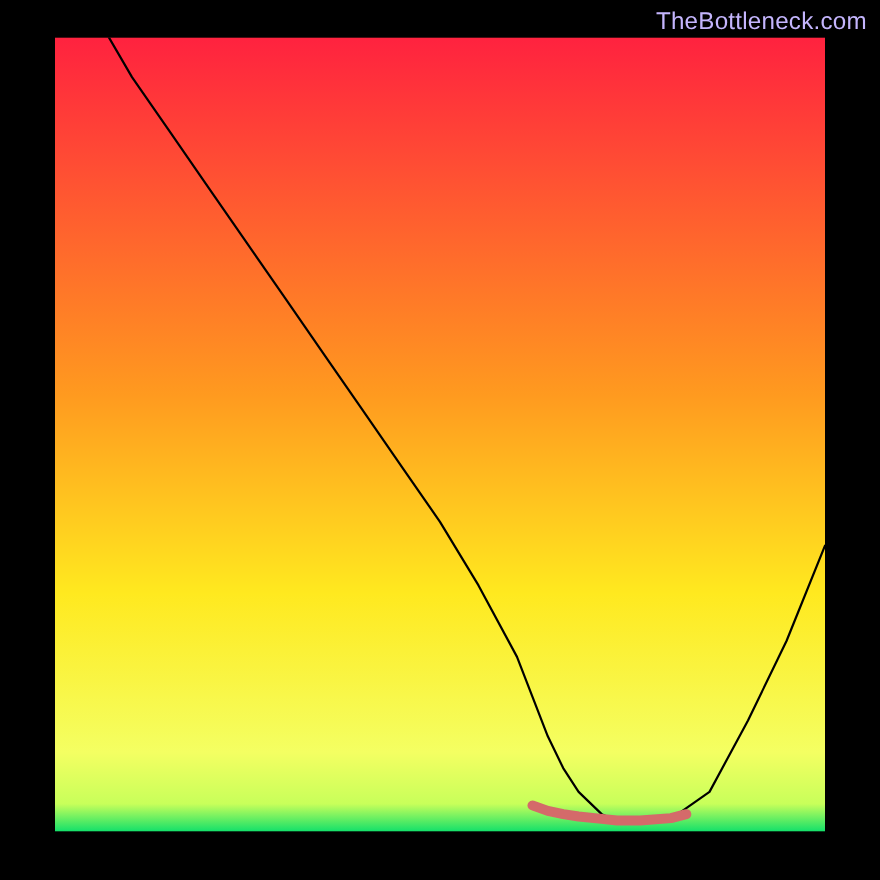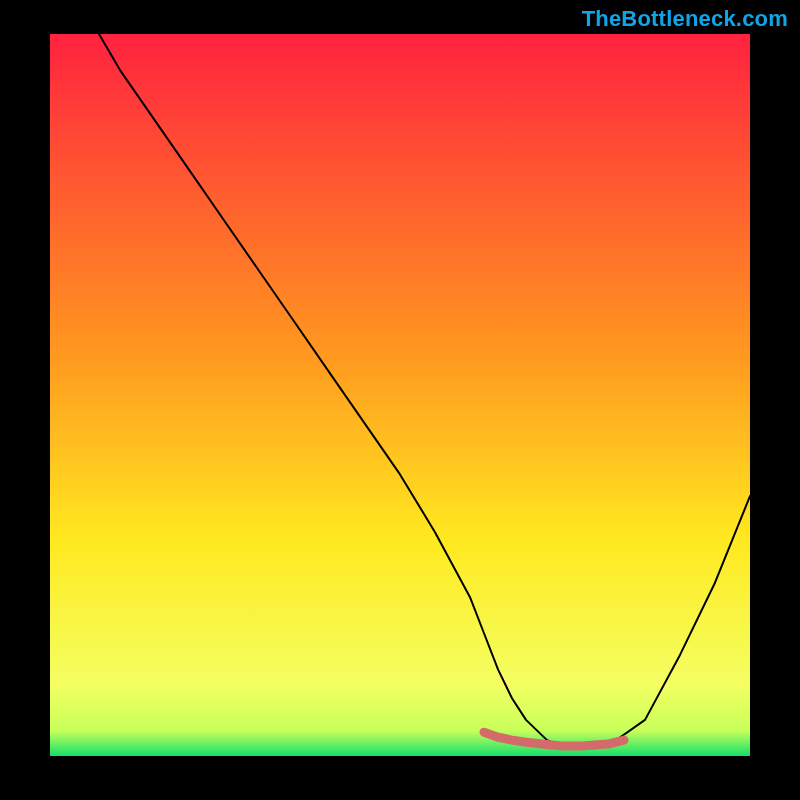--- a/index.html
+++ b/index.html
@@ -14,23 +14,23 @@
   .frame {
     position: relative;
     width: 800px;
     height: 800px;
     background: #000;
   }
   .watermark {
     position: absolute;
     top: 6px;
     right: 12px;
-    color: #0ea5e9;
+    color: #c4b5fd;
     font-size: 22px;
-    font-weight: bold;
+    font-weight: normal;
     letter-spacing: 0.2px;
     user-select: none;
   }
   svg.plot {
     position: absolute;
     left: 50px;
     top: 34px;
     width: 700px;
     height: 722px;
     display: block;

